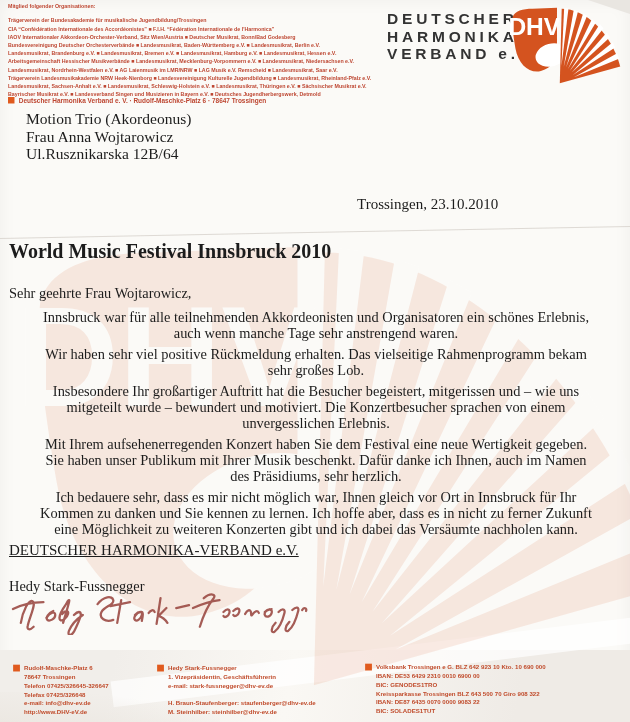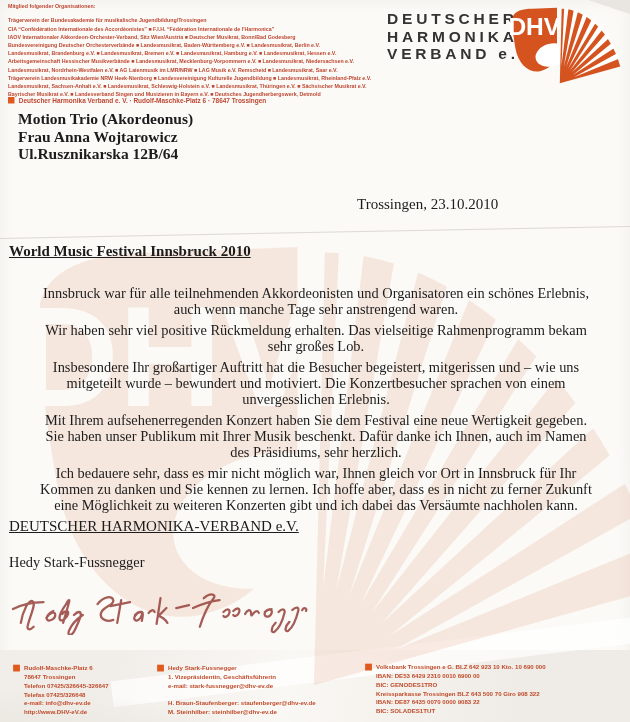--- a/index.html
+++ b/index.html
@@ -34,26 +34,26 @@
     font-family:"Liberation Sans","DejaVu Sans",sans-serif;font-weight:700;
     font-size:15.5px;letter-spacing:3.8px;line-height:17.5px;color:#333;}
   .logo{position:absolute;left:506px;top:4px;width:118px;height:87px;}
   
   .sender{position:absolute;left:8px;top:97px;width:600px;white-space:nowrap;
     transform:scale(0.72);transform-origin:0 0;
     font-family:"Liberation Sans","DejaVu Sans",sans-serif;font-weight:700;
     font-size:9px;color:#bd4530;}
   .sender .sq{display:inline-block;width:9px;height:9px;background:#e05a1e;
     margin-right:6px;vertical-align:-1px;}
-  .recipient{position:absolute;left:18px;top:110px;font-size:15.5px;line-height:17.5px;font-weight:bold;}
+  .recipient{position:absolute;left:26px;top:110px;font-size:15.5px;line-height:17.5px;}
   .recipient div:nth-child(4){margin-top:18px;}
   .dateline{position:absolute;left:357px;top:196px;font-size:15px;}
   
   .letter-body{position:absolute;left:9px;top:243px;width:614px;font-size:14.4px;line-height:16px;}
-  .subject{font-weight:700;text-decoration:underline;font-size:15px;margin:0 0 26px 0;}
+  .subject{font-weight:700;font-size:20px;margin:0 0 26px 0;}
   .salutation{margin:0 0 8px 0;}
   .paras p{margin:0 0 5px 0;white-space:pre-line;text-align:center;}
   .closing-org{margin-top:2px;font-size:15px;text-decoration:underline;}
   .sig{position:absolute;left:2px;top:346px;width:300px;height:46px;}
   .signer-name{margin-top:20px;}
   .signer-title{}
   
   .footer-col{position:absolute;transform:scale(0.68);transform-origin:0 0;
     font-family:"Liberation Sans","DejaVu Sans",sans-serif;font-weight:700;
     font-size:9px;line-height:13px;color:#c04b2b;white-space:nowrap;}
@@ -132,20 +132,21 @@
   <div class="recipient">
       <div>Motion Trio (Akordeonus)</div>
       <div>Frau Anna Wojtarowicz</div>
       <div>Ul.Rusznikarska 12B/64</div>
     </div>
 
   <div class="dateline">Trossingen, 23.10.2010</div>
 
   <div class="letter-body">
     <div class="subject">World Music Festival Innsbruck 2010</div>
+    <div class="salutation">Sehr geehrte Frau Wojtarowicz,</div>
     <div class="paras">
         <p>Innsbruck war für alle teilnehmenden Akkordeonisten und Organisatoren ein schönes Erlebnis,
 auch wenn manche Tage sehr anstrengend waren.</p>
         <p>Wir haben sehr viel positive Rückmeldung erhalten. Das vielseitige Rahmenprogramm bekam
 sehr großes Lob.</p>
         <p>Insbesondere Ihr großartiger Auftritt hat die Besucher begeistert, mitgerissen und  – wie uns
 mitgeteilt wurde – bewundert und motiviert. Die Konzertbesucher sprachen von einem
 unvergesslichen Erlebnis.</p>
         <p>Mit Ihrem aufsehenerregenden Konzert haben Sie dem Festival eine neue Wertigkeit gegeben.
 Sie haben unser Publikum mit Ihrer Musik beschenkt. Dafür danke ich Ihnen,  auch im Namen

